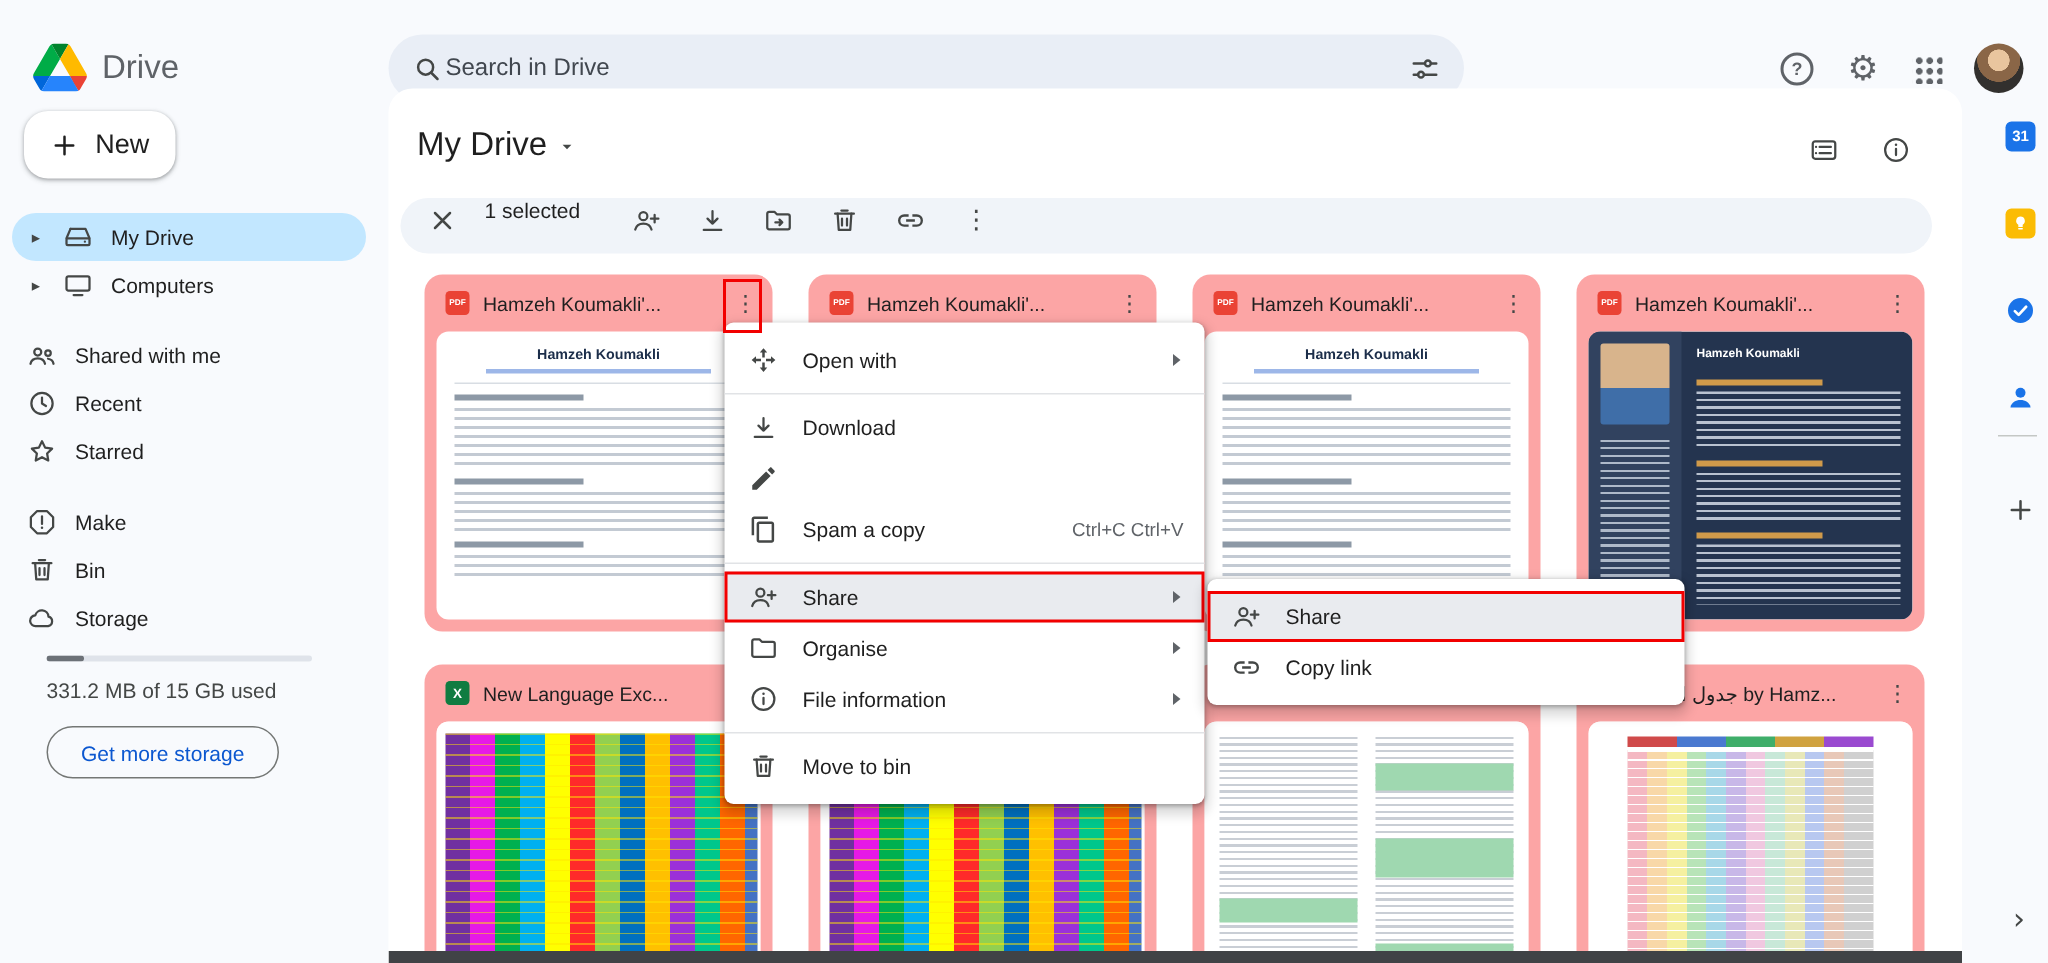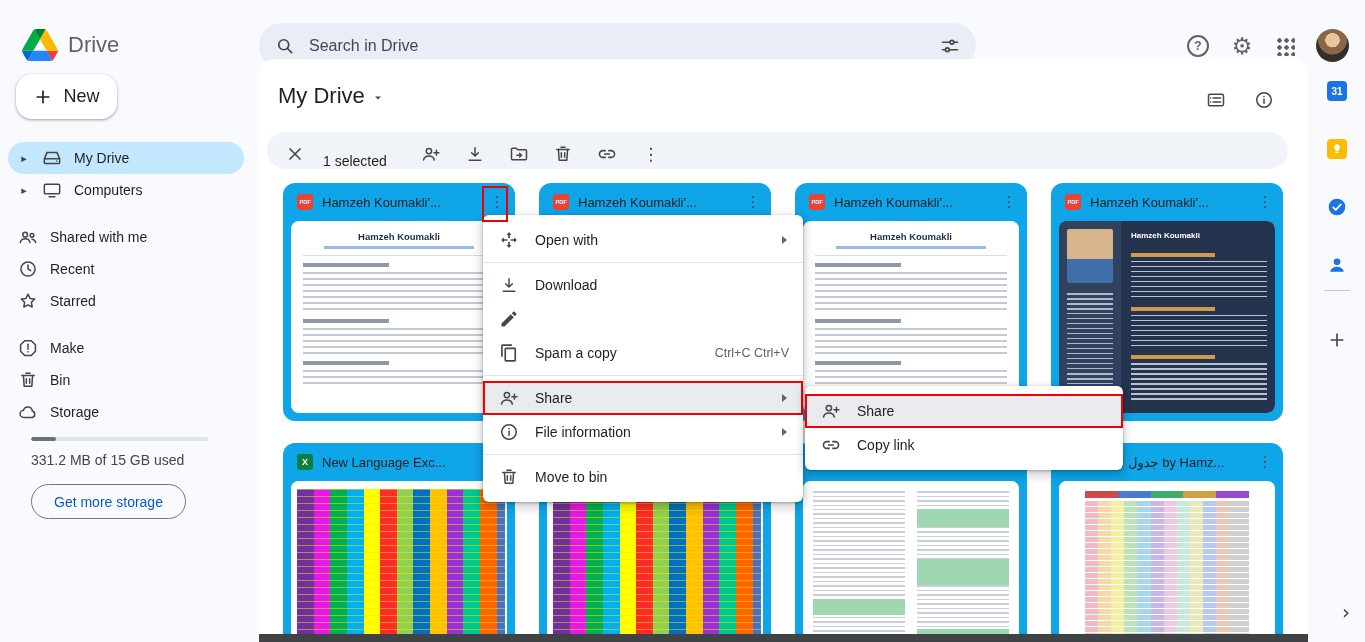--- a/index.html
+++ b/index.html
@@ -9,21 +9,21 @@
   svg.s{fill:none;stroke:currentColor;stroke-width:1.8;stroke-linecap:round;stroke-linejoin:round}
   svg.f{fill:currentColor;stroke:none}
   .ic{width:20px;height:20px;display:block}
 
   
   .topbar{position:absolute;left:0;top:16px;width:1239px;height:59px}
   .logo-wrap{position:absolute;left:22px;top:13px;display:flex;align-items:center;gap:10px}
   .logo-svg{width:36px;height:32px;display:block}
   .app-name{font-size:22px;color:#5f6368}
   .searchbar{position:absolute;left:259px;top:7px;width:717px;height:45px;background:#e9eef6;
-             border-radius:999px;display:flex;align-items:center;padding:12px 16px;box-sizing:border-box;gap:12px}
+             border-radius:999px;display:flex;align-items:center;padding:12px 16px;box-sizing:border-box;}
   .searchbar input{flex:1;border:none;background:transparent;outline:none;font-size:16px;color:#41474f;
                    font-family:"Liberation Sans",sans-serif}
   .searchbar input::placeholder{color:#41474f;opacity:1}
   .hicon{position:absolute;top:17px;width:26px;height:26px;display:flex;align-items:center;justify-content:center;color:#444746;cursor:pointer}
   .help-circle{width:18px;height:18px;border:2px solid #5f6368;border-radius:50%;display:flex;align-items:center;justify-content:center;
                font-size:12px;font-weight:bold;color:#5f6368}
   .gear{font-size:23px;color:#5f6368;line-height:1}
   .appgrid{width:20px;height:20px;background-image:radial-gradient(#5f6368 2px,transparent 2.4px);
            background-size:7px 7px;background-position:1px 1px;background-repeat:repeat}
   .avatar{position:absolute;left:1316px;top:13px;width:33px;height:33px;border-radius:50%;
@@ -46,30 +46,30 @@
   .morebtn{position:absolute;left:31px;top:484px;height:33px;padding:0 22px;border:1px solid #747775;border-radius:999px;
            background:#fff0;display:flex;align-items:center;font-size:14px;font-weight:500;color:#0b57d0;cursor:pointer}
 
   
   .panel{position:absolute;left:259px;top:59px;width:1049px;height:583px;background:#fff;
          border-radius:16px 16px 0 0;overflow:hidden}
   .page-title{position:absolute;left:19px;top:24px;display:flex;align-items:center;gap:6px;font-size:22px;color:#1f1f1f;cursor:pointer}
   .title-caret{color:#444746;display:flex;margin-top:3px}
   .tr-icon{position:absolute;top:28px;width:26px;height:26px;color:#444746;display:flex;align-items:center;justify-content:center;cursor:pointer}
   .toolbar{position:absolute;left:8px;top:73px;width:1021px;height:37px;background:#f0f4f9;border-radius:999px;
-           display:flex;align-items:flex-end;padding:0 10px;box-sizing:border-box;gap:8px}
+           display:flex;align-items:flex-start;padding:0 10px;box-sizing:border-box;gap:8px}
   .tb-ic{width:36px;height:30px;display:flex;align-items:center;justify-content:center;color:#444746;cursor:pointer}
   .sel-count{font-size:14px;color:#1f1f1f;margin:0 18px 0 2px}
   .tb-dots{font-size:17px;color:#444746}
 
   
   .cards-row{position:absolute;left:24px;display:flex;gap:24px}
   .row1{top:124px}
   .row2{top:384px}
-  .card{position:relative;width:232px;height:238px;background:#0ea5e9;border-radius:12px;cursor:pointer}
+  .card{position:relative;width:232px;height:238px;background:#fca5a5;border-radius:12px;cursor:pointer}
   .card-head{display:flex;align-items:center;gap:9px;height:38px;padding:0 6px 0 14px;box-sizing:border-box}
   .card-name{flex:1;font-size:13px;font-weight:500;white-space:nowrap;overflow:hidden;color:#1f1f1f}
   .cdots{width:24px;text-align:center;font-size:15px;color:#444746;cursor:pointer}
   .chip{width:16px;height:16px;border-radius:3px;flex:0 0 auto;display:flex;align-items:center;justify-content:center;
         color:#fff;font-weight:bold}
   .chip.pdf{background:#ea4335;font-size:5.5px}
   .chip.pdf::after{content:"PDF"}
   .chip.xls{background:#107c41;font-size:9px}
   .chip.xls::after{content:"X"}
   .chip.sheet{background:#188038}
@@ -135,21 +135,21 @@
   .mi .mil{flex:1;white-space:nowrap}
   .mi .arrow{color:#5f6368;display:flex}
   .mi .shortcut{font-size:12.5px;color:#5f6368}
   .mdiv{height:1px;background:#e1e3e6;margin:5px 0}
   .redbox{outline:2px solid #f20000;outline-offset:-2px;background:#e9ebef}
 
   .dots-annot{position:absolute;left:482px;top:186px;width:26px;height:36px;border:2px solid #f20000;
               z-index:95;pointer-events:none;box-sizing:border-box}
 
   
-  .rail{position:absolute;left:1316px;top:72px;width:42px;display:flex;flex-direction:column;align-items:center}
+  .rail{position:absolute;left:1316px;top:72px;width:42px;display:flex;flex-direction:column;align-items:flex-end}
   .rail-item{width:22px;height:22px;display:flex;align-items:center;justify-content:center;cursor:pointer}
   .cal{background:#1a73e8;border-radius:4px;color:#fff;font-size:10px;font-weight:bold;width:20px;height:20px}
   .keepbox{background:#fbbc04;border-radius:4px;width:20px;height:20px;display:flex;align-items:center;justify-content:center}
   .rail-div{width:26px;height:1px;background:#c4c7c5;margin:14px 0}
   .panel-chevron{position:absolute;left:1334px;top:598px;width:24px;height:28px;display:flex;align-items:center;justify-content:center;
                  font-size:20px;color:#444746;cursor:pointer}
 
   .bottom-edge{position:absolute;left:0;top:575px;width:1049px;height:8px;background:#404346}
 </style>
 </head>
@@ -553,20 +553,33 @@
     <span class="mil">Share</span>
     <span class="arrow">
         <svg class="f" width="10" height="10" viewBox="0 0 10 10">
           <path d="M3 1l5 4-5 4z"></path>
         </svg>
       </span>
   </div>
   <div class="mi">
     <span class="mic">
       <svg class="s ic" viewBox="0 0 24 24">
+          <path d="M3 6.5A1.5 1.5 0 0 1 4.5 5h4.2l2 2h8.8A1.5 1.5 0 0 1 21 8.5v9a1.5 1.5 0 0 1-1.5 1.5h-15A1.5 1.5 0 0 1 3 17.5v-11z"></path>
+        </svg>
+    </span>
+    <span class="mil">Organise</span>
+    <span class="arrow">
+        <svg class="f" width="10" height="10" viewBox="0 0 10 10">
+          <path d="M3 1l5 4-5 4z"></path>
+        </svg>
+      </span>
+  </div>
+  <div class="mi">
+    <span class="mic">
+      <svg class="s ic" viewBox="0 0 24 24">
           <circle cx="12" cy="12" r="8.7"></circle>
           <path d="M12 11v5"></path>
           <circle cx="12" cy="7.8" r="1" fill="currentColor" stroke="none"></circle>
         </svg>
     </span>
     <span class="mil">File information</span>
     <span class="arrow">
         <svg class="f" width="10" height="10" viewBox="0 0 10 10">
           <path d="M3 1l5 4-5 4z"></path>
         </svg>

